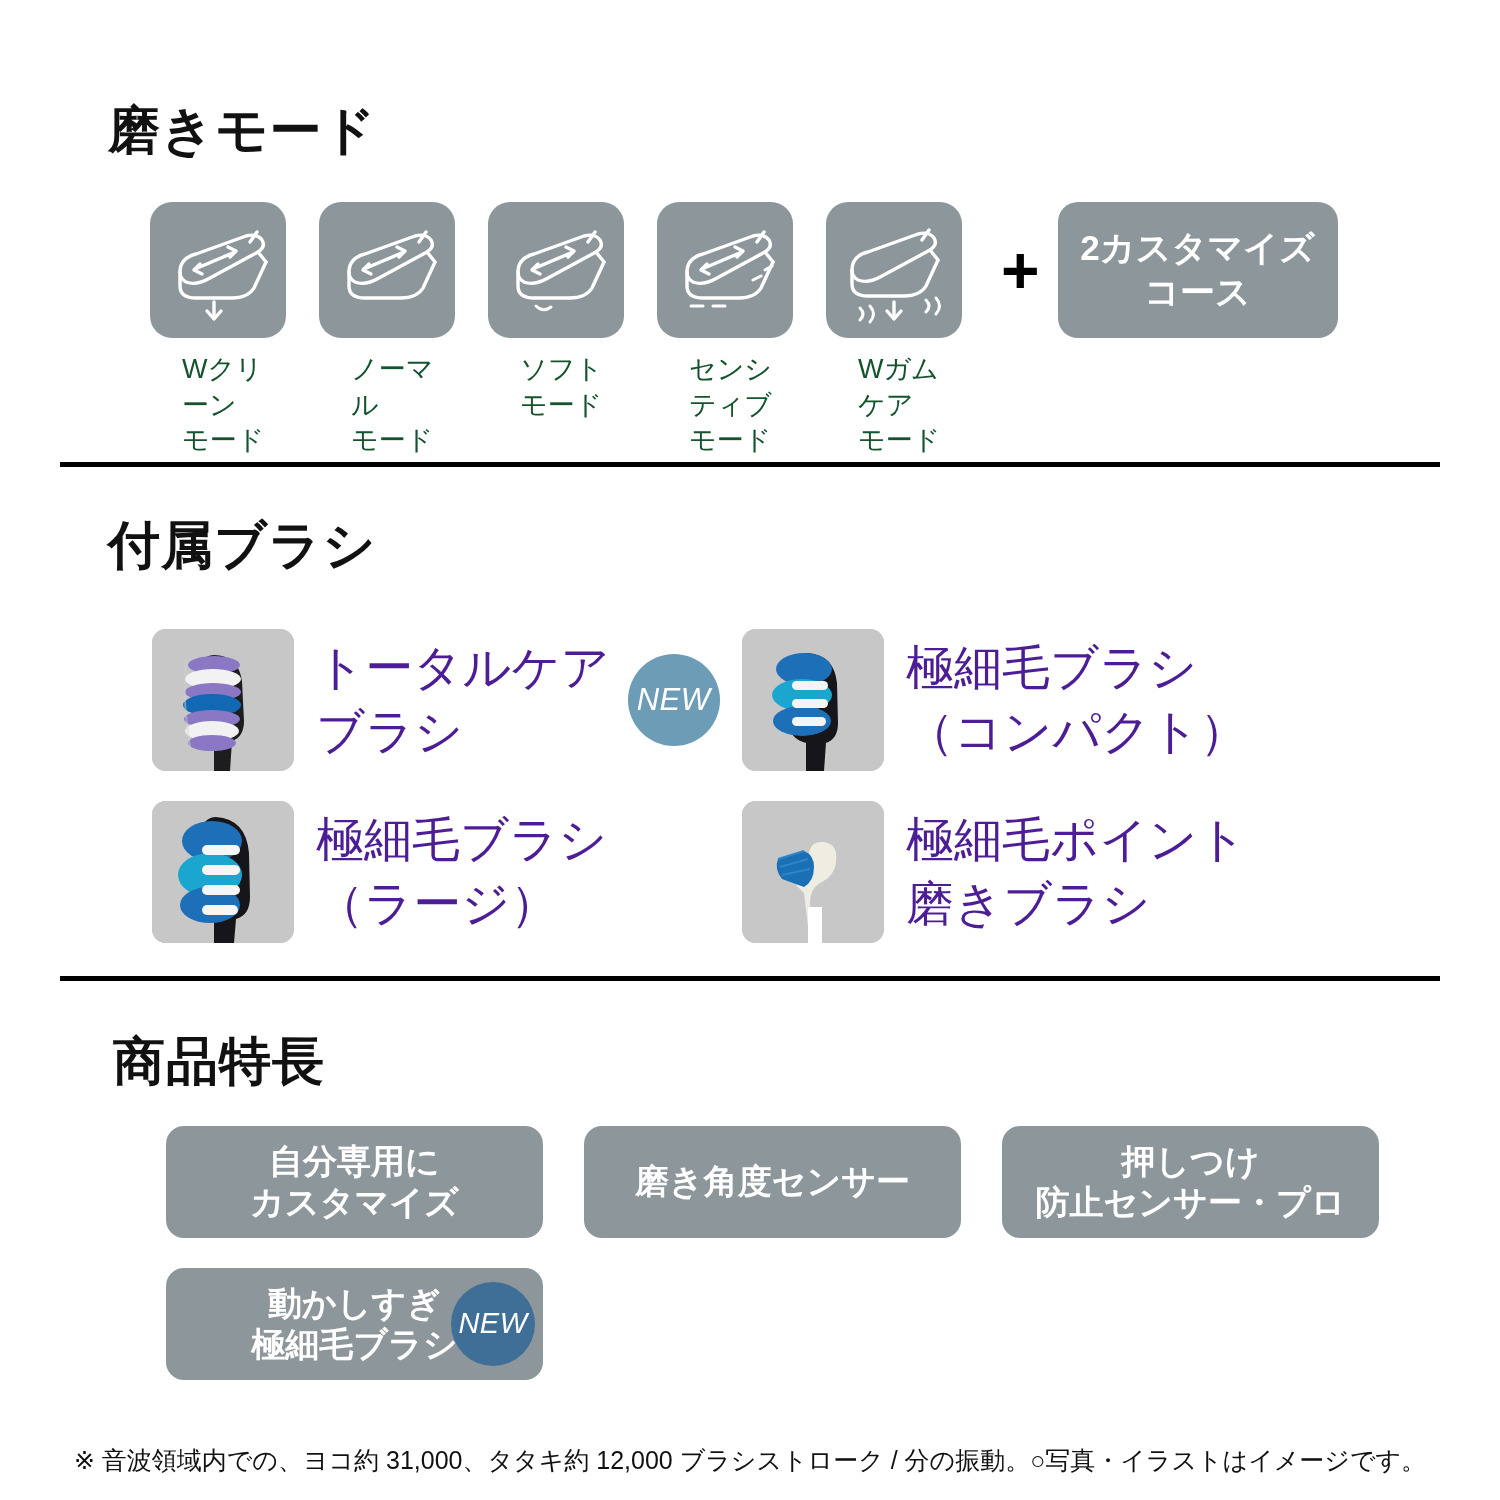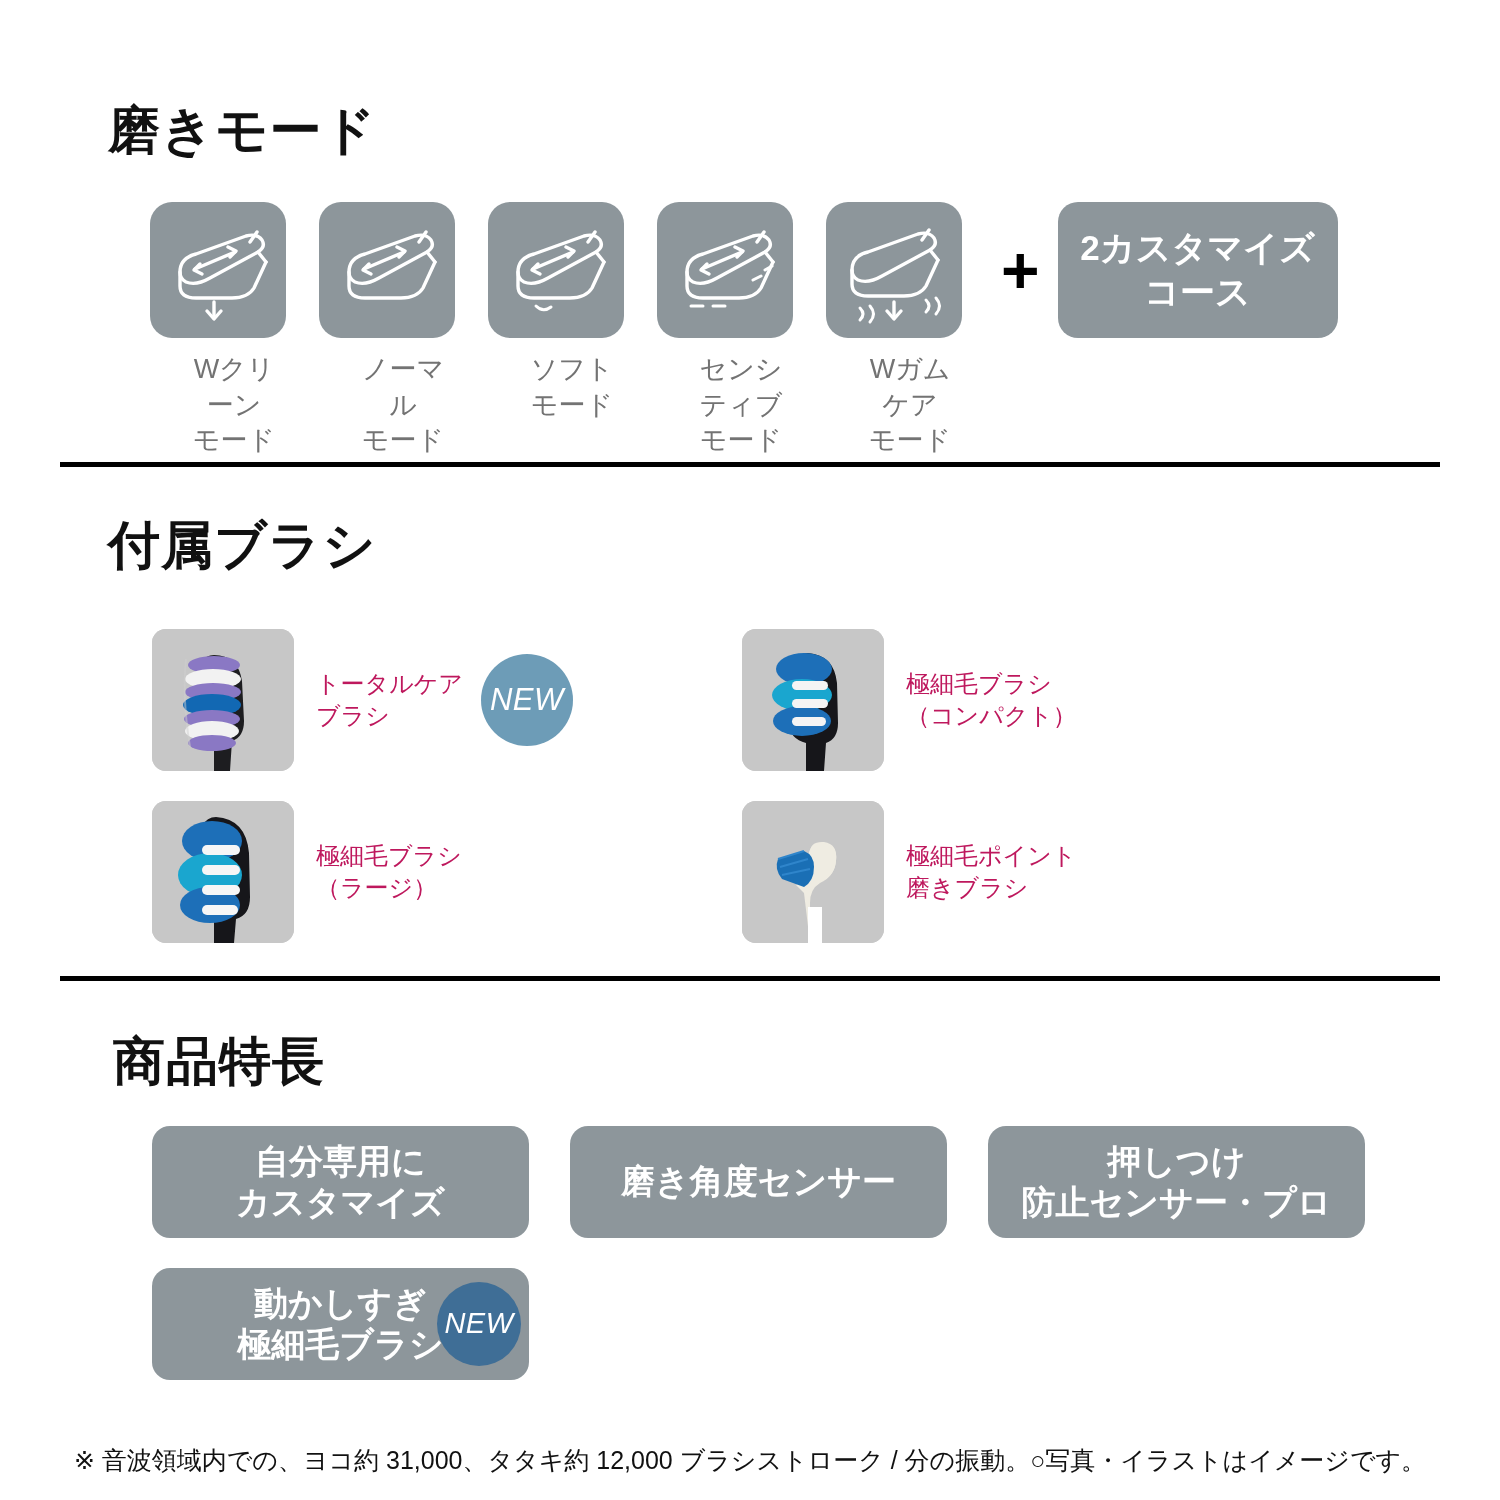--- a/index.html
+++ b/index.html
@@ -57,26 +57,25 @@
     background: #8d969b;
     display: flex;
     align-items: center;
     justify-content: center;
   }
 
   .mode-tile svg { width: 112px; height: 112px; display: block; }
 
   .mode-label {
     margin-top: 14px;
-    text-align: center;
     font-size: 27px;
     font-weight: 400;
     line-height: 1.32;
     letter-spacing: 0px;
-    color: #737373;
+    color: #14532d;
     white-space: pre-line;
     margin-left: 32px;
   }
 
   .plus-sign {
     font-size: 66px;
     font-weight: 700;
     line-height: 136px;
     height: 136px;
     margin: 0 18px 0 6px;
@@ -126,25 +125,25 @@
     background: #c7c7c7;
     overflow: hidden;
     position: relative;
     flex: 0 0 auto;
   }
 
   .brush-thumb svg { width: 142px; height: 142px; display: block; }
 
   .brush-label {
     margin-left: 22px;
-    font-size: 24px;
+    font-size: 48px;
     font-weight: 400;
     line-height: 1.34;
     letter-spacing: 0px;
-    color: #be185d;
+    color: #4c1d95;
     white-space: pre-line;
   }
 
   .new-badge {
     width: 92px;
     height: 92px;
     border-radius: 50%;
     background: #6d9cb7;
     color: #ffffff;
     display: flex;
@@ -160,21 +159,21 @@
   .badge-inline { margin-left: 18px; }
 
   .divider-2 { position: absolute; left: 60px; top: 976px; }
 
   
   .sec-features { position: absolute; left: 0; top: 0; width: 1500px; }
   .sec-features .section-title { position: absolute; left: 113px; top: 1035px; }
 
   .feat-grid {
     position: absolute;
-    left: 152px;
+    left: 166px;
     top: 1126px;
     display: grid;
     grid-template-columns: repeat(3, 377px);
     grid-template-rows: 112px 112px;
     column-gap: 41px;
     row-gap: 30px;
   }
 
   .feat-box {
     border-radius: 18px;

